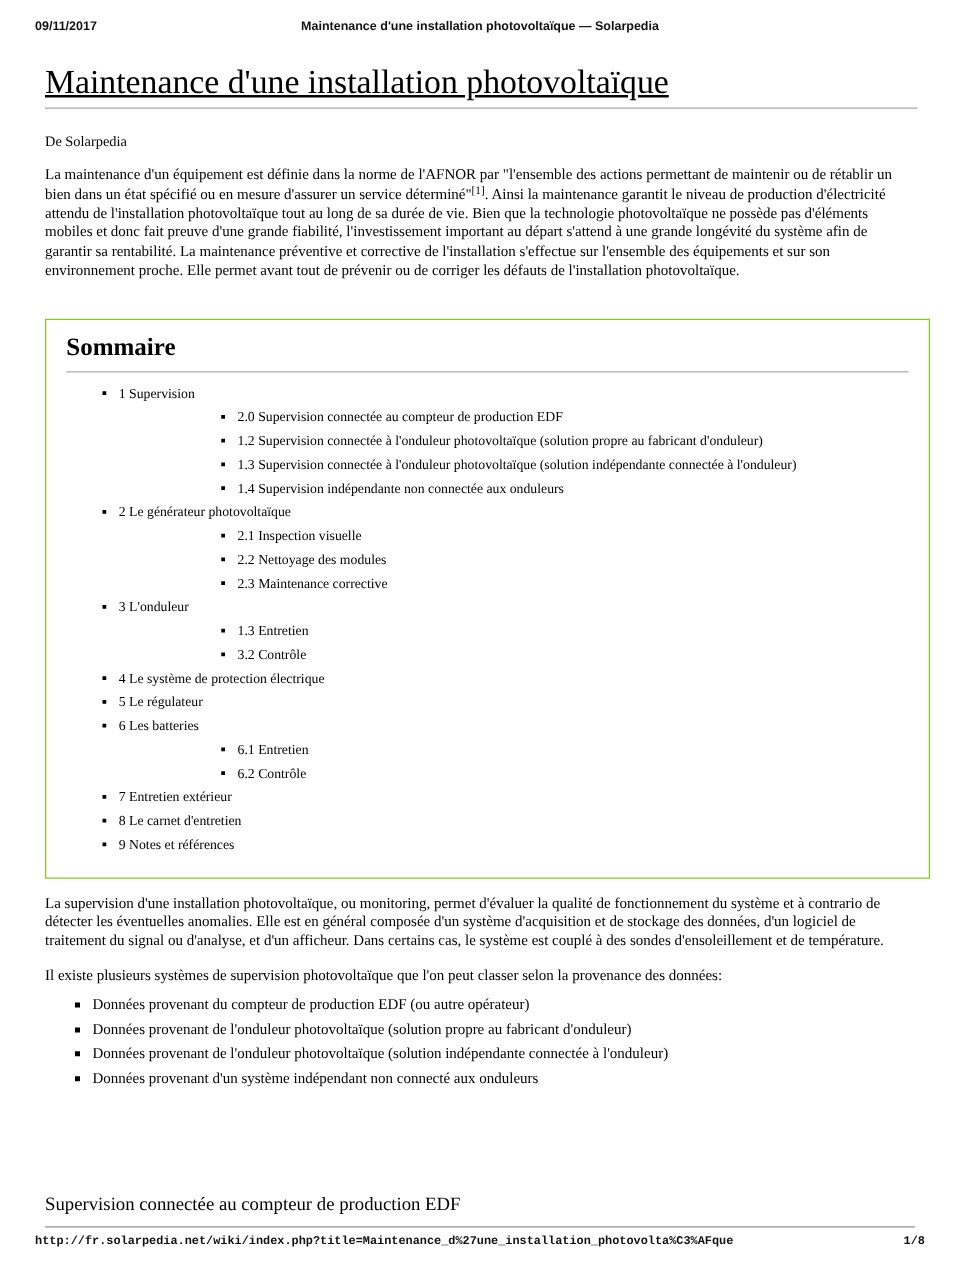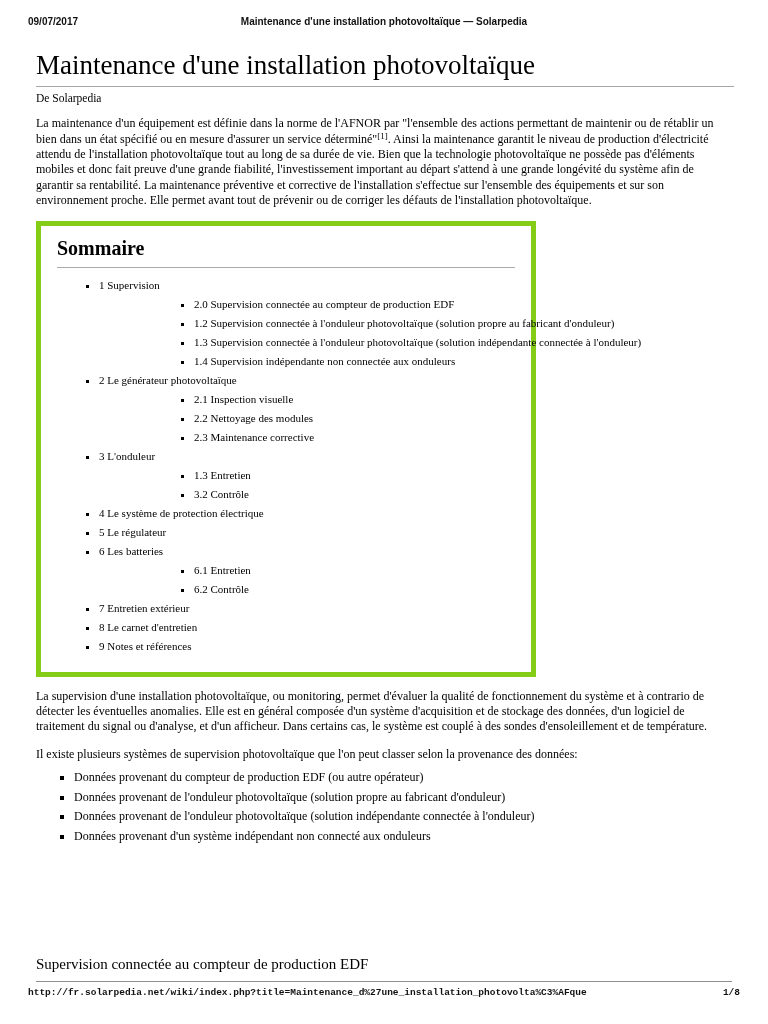--- a/index.html
+++ b/index.html
@@ -39,41 +39,42 @@
     position: absolute;
     top: 50px; left: 36px;
     width: 698px;
   }
   h1.article-title {
     font-size: 27px;
     font-weight: 400;
     line-height: 1.12;
     padding-bottom: 6px;
     border-bottom: 1px solid #a6a6a6;
+    text-decoration: underline;
   }
   .site-line {
-    margin-top: 5px;
+    margin-top: 21px;
     font-size: 11.5px;
   }
   p.body-text {
     margin-top: 12px;
     font-size: 12px;
     line-height: 15.4px;
     text-align: left;
   }
   sup.ref {
     font-size: 9px;
     line-height: 0;
     vertical-align: 4px;
   }
   
   .toc-box {
-    margin-top: 12px;
-    width: 500px;
-    border: 5px solid #84cc16;
+    margin-top: 30px;
+    width: 708px;
+    border: 1px solid #84cc16;
     background: #fff;
     padding: 10px 16px 14px 16px;
   }
   .toc-title {
     font-size: 20px;
     font-weight: 700;
     line-height: 1.2;
     padding-bottom: 7px;
     border-bottom: 1px solid #ababab;
   }
@@ -118,21 +119,21 @@
     padding-bottom: 8px;
     border-bottom: 1px solid #8f8f8f;
   }
 </style>
 </head>
 <body>
 
 <div class="page">
 
   <div class="print-header">
-    <span class="ph-date">09/07/2017</span>
+    <span class="ph-date">09/11/2017</span>
     <span class="ph-title">Maintenance d'une installation photovoltaïque — Solarpedia</span>
   </div>
 
   <div class="content">
 
     <h1 class="article-title">Maintenance d'une installation photovoltaïque</h1>
 
     <div class="site-line">De Solarpedia</div>
 
     <p class="body-text"><span>La maintenance d'un équipement est définie dans la norme de l'AFNOR par "l'ensemble des actions permettant de maintenir ou de rétablir un bien dans un état spécifié ou en mesure d'assurer un service déterminé"</span><sup class="ref">[1]</sup><span>. Ainsi la maintenance garantit le niveau de production d'électricité attendu de l'installation photovoltaïque tout au long de sa durée de vie. Bien que la technologie photovoltaïque ne possède pas d'éléments mobiles et donc fait preuve d'une grande fiabilité, l'investissement important au départ s'attend à une grande longévité du système afin de garantir sa rentabilité. La maintenance préventive et corrective de l'installation s'effectue sur l'ensemble des équipements et sur son environnement proche. Elle permet avant tout de prévenir ou de corriger les défauts de l'installation photovoltaïque.</span></p>

